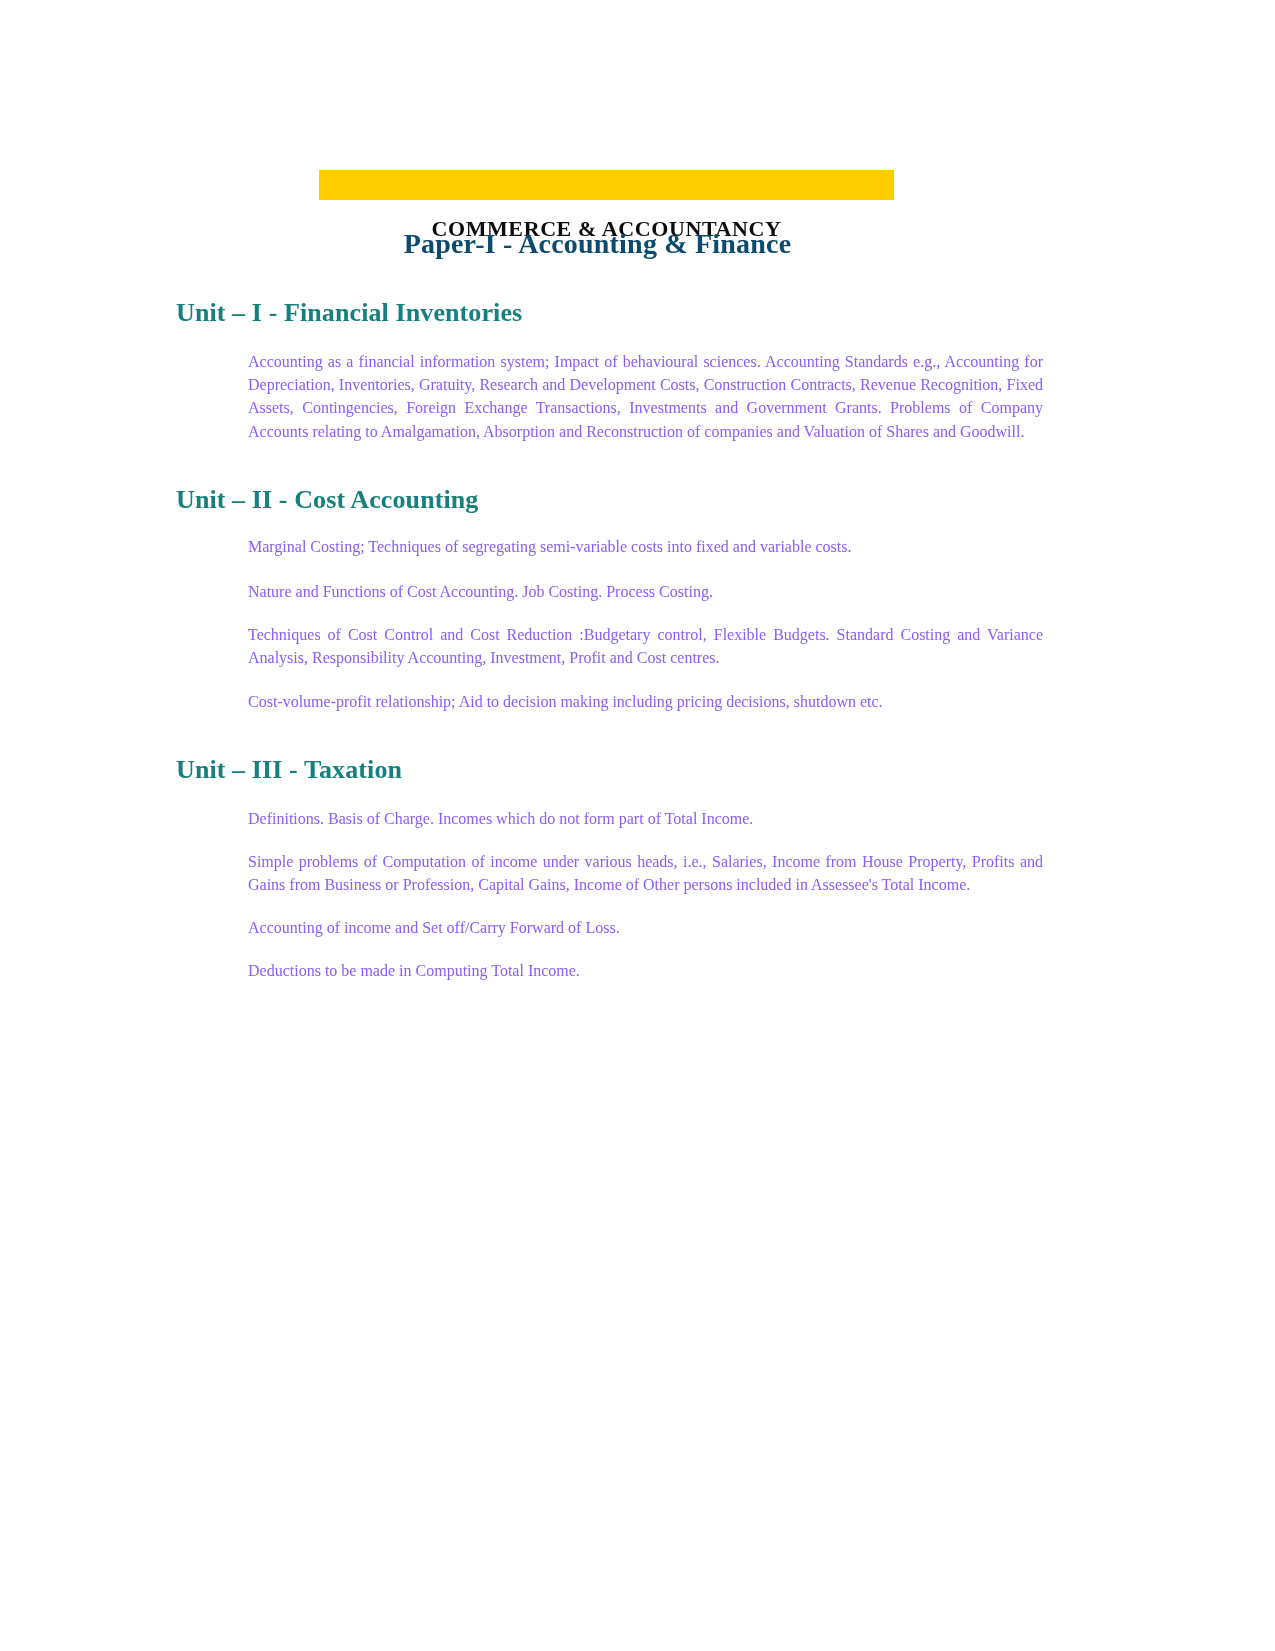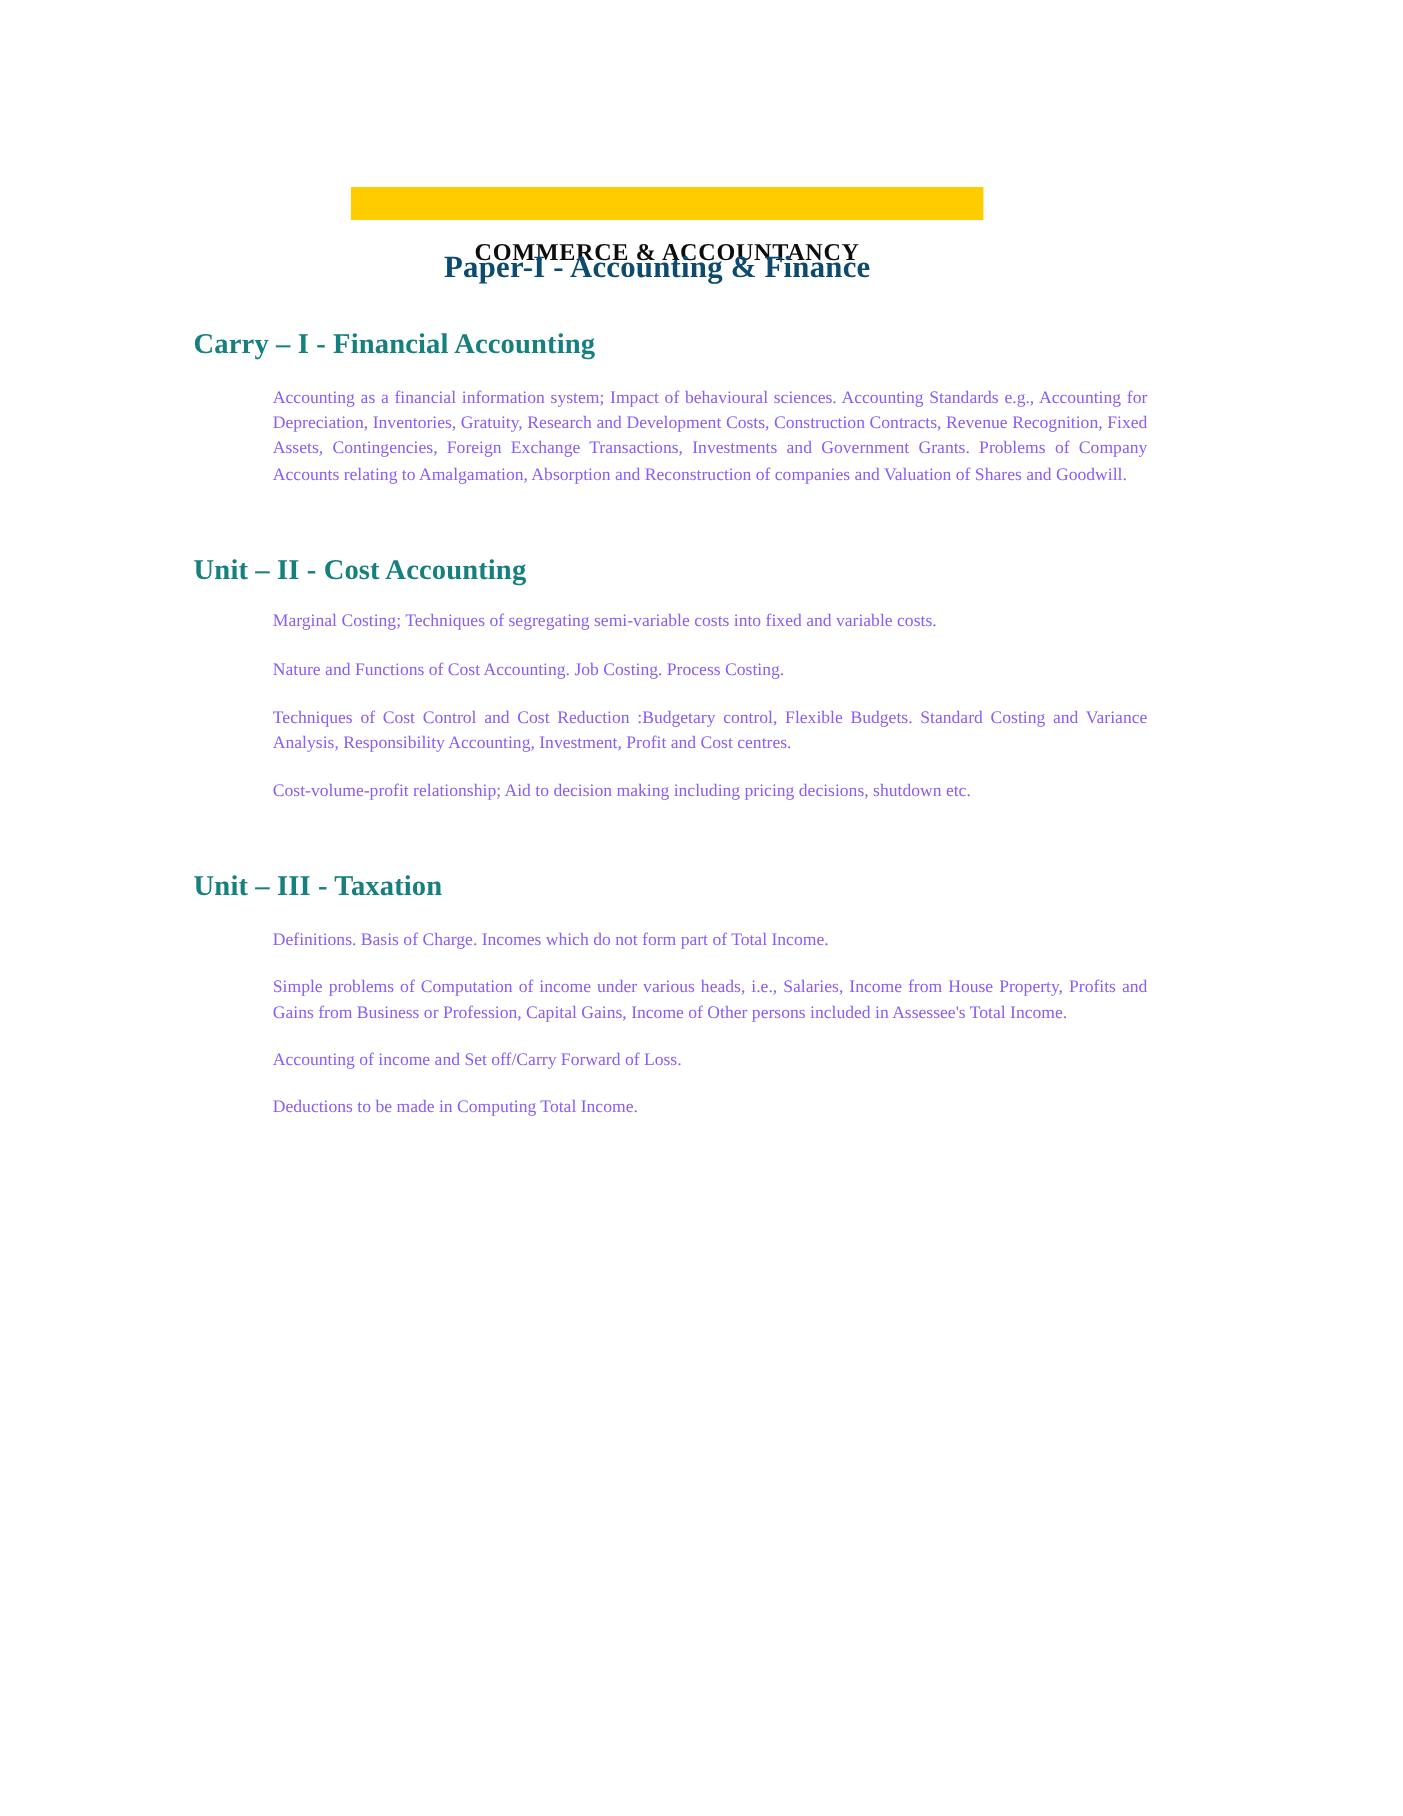--- a/index.html
+++ b/index.html
@@ -60,21 +60,21 @@
   }
   
   .unit-heading {
     font-weight: bold;
     font-size: 26px;
     color: #16807E;
     margin: 38px 0 0 0;
     letter-spacing: 0.1px;
   }
   .unit-heading.tight {
-    margin-top: 60px;
+    margin-top: 42px;
   }
   
   .body-block {
     margin-left: 72px;
     margin-right: 0;
   }
   p.para {
     text-align: justify;
     text-justify: inter-word;
     font-size: 16px;
@@ -95,21 +95,21 @@
 
 <div class="page">
 
   <div class="banner">
     <span class="banner-text">COMMERCE &amp; ACCOUNTANCY</span>
   </div>
 
   <div class="doc-title">Paper-I - Accounting &amp; Finance</div>
 
 
-  <div class="unit-heading">Carry – I - Financial Accounting</div>
+  <div class="unit-heading">Unit – I - Financial Inventories</div>
   <div class="body-block">
     <p class="para first">Accounting as a financial information system; Impact of behavioural sciences. Accounting Standards e.g., Accounting for Depreciation, Inventories, Gratuity, Research and Development Costs, Construction Contracts, Revenue Recognition, Fixed Assets, Contingencies, Foreign Exchange Transactions, Investments and Government Grants. Problems of Company Accounts relating to Amalgamation, Absorption and Reconstruction of companies and Valuation of Shares and Goodwill.</p>
   </div>
 
   <div class="unit-heading tight">Unit – II - Cost Accounting</div>
   <div class="body-block">
     <p class="para">Marginal Costing; Techniques of segregating semi-variable costs into fixed and variable costs.</p>
     <p class="para first nojust">Nature and Functions of Cost Accounting. Job Costing. Process Costing.</p>
     <p class="para">Techniques of Cost Control and Cost Reduction :Budgetary control, Flexible Budgets. Standard Costing and Variance Analysis, Responsibility Accounting, Investment, Profit and Cost centres.</p>
     <p class="para">Cost-volume-profit relationship; Aid to decision making including pricing decisions, shutdown etc.</p>

